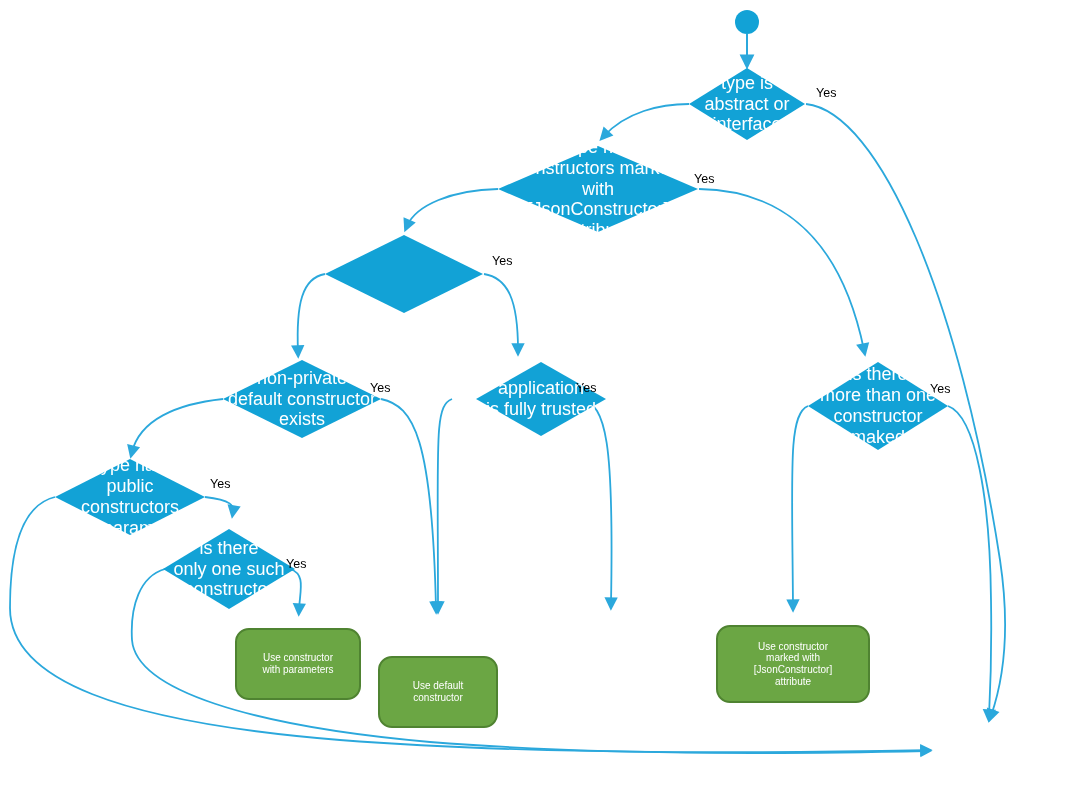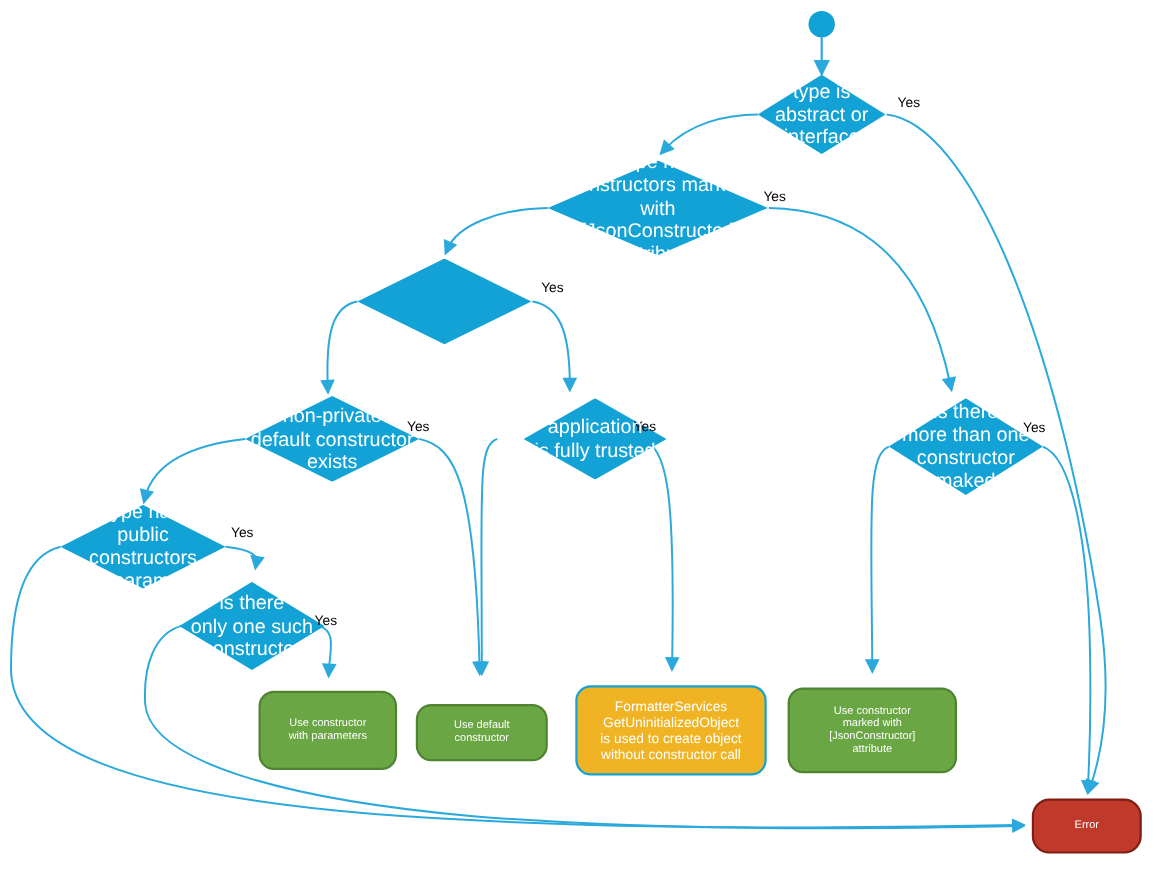--- a/index.html
+++ b/index.html
@@ -189,34 +189,29 @@
       <polygon points="66,0 132,40 66,80 0,40" fill="#12A2D6"></polygon>
     </svg>
     <span class="dlabel">is there
 only one such
 constructor</span>
   </div>
 
   <div class="node terminator" style="left:235px; top:628px; width:126px; height:72px; background:#6BA644; border-color:#4F8331;">Use constructor
 with parameters</div>
 
-  <div class="node terminator" style="left:378px; top:640px; width:120px; height:52px; background:#6BA644; border-color:#4F8331;">Use default
+  <div class="node terminator" style="left:378px; top:656px; width:120px; height:72px; background:#6BA644; border-color:#4F8331;">Use default
 constructor</div>
 
-  <div class="node terminator" style="left:523px; top:623px; width:174px; height:82px; background:#EFB324; border-color:#12A2D6; font-size:12.5px;">FormatterServices
-GetUninitializedObject
-is used to create object
-without constructor call</div>
 
   <div class="node terminator" style="left:716px; top:625px; width:154px; height:78px; background:#6BA644; border-color:#4F8331;">Use constructor
 marked with
 [JsonConstructor]
 attribute</div>
 
-  <div class="node terminator" style="left:938px; top:726px; width:100px; height:50px; background:#C0392B; border-color:#7E1E12; border-radius:16px;">Error</div>
 
   <div class="edge-label" style="left:816px; top:86px;">Yes</div>
   <div class="edge-label" style="left:694px; top:172px;">Yes</div>
   <div class="edge-label" style="left:492px; top:254px;">Yes</div>
   <div class="edge-label" style="left:370px; top:381px;">Yes</div>
   <div class="edge-label" style="left:576px; top:381px;">Yes</div>
   <div class="edge-label" style="left:930px; top:382px;">Yes</div>
   <div class="edge-label" style="left:210px; top:477px;">Yes</div>
   <div class="edge-label" style="left:286px; top:557px;">Yes</div>
 

